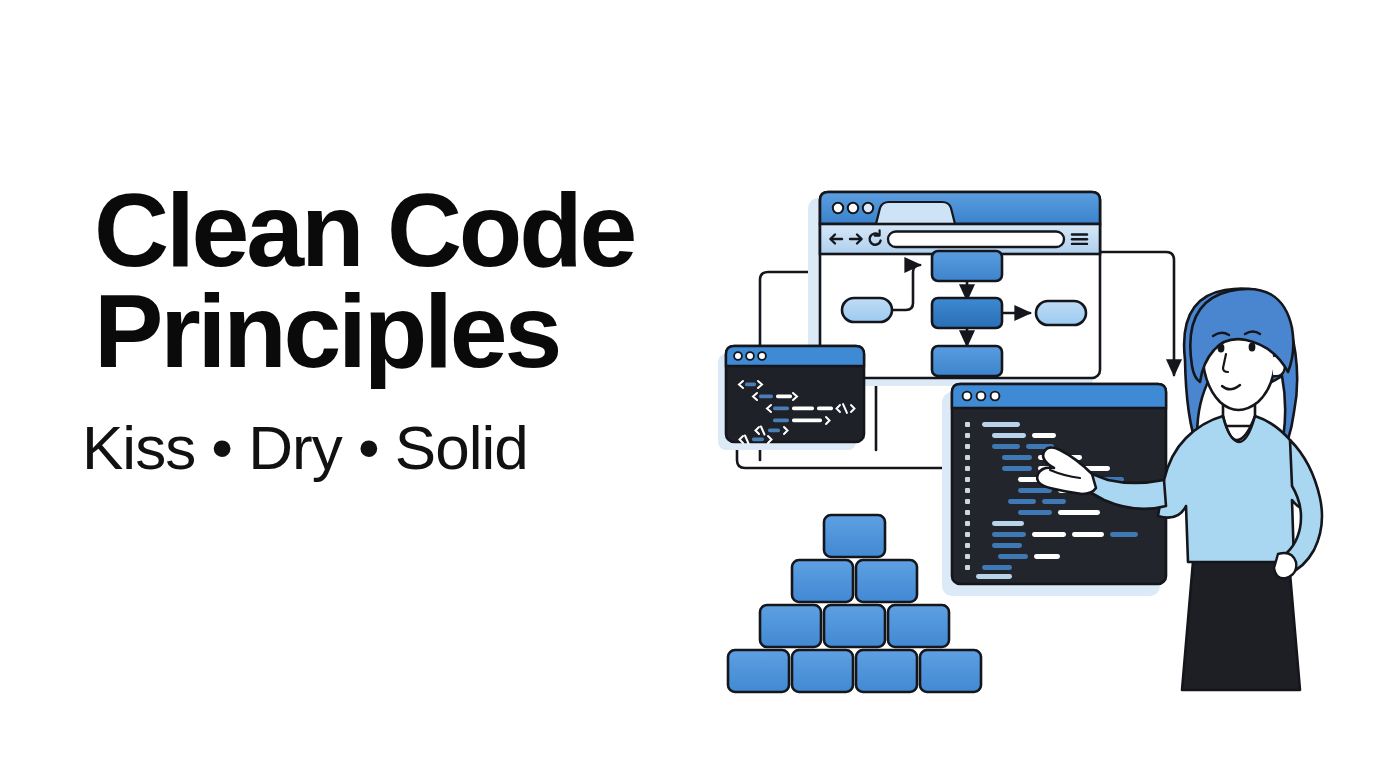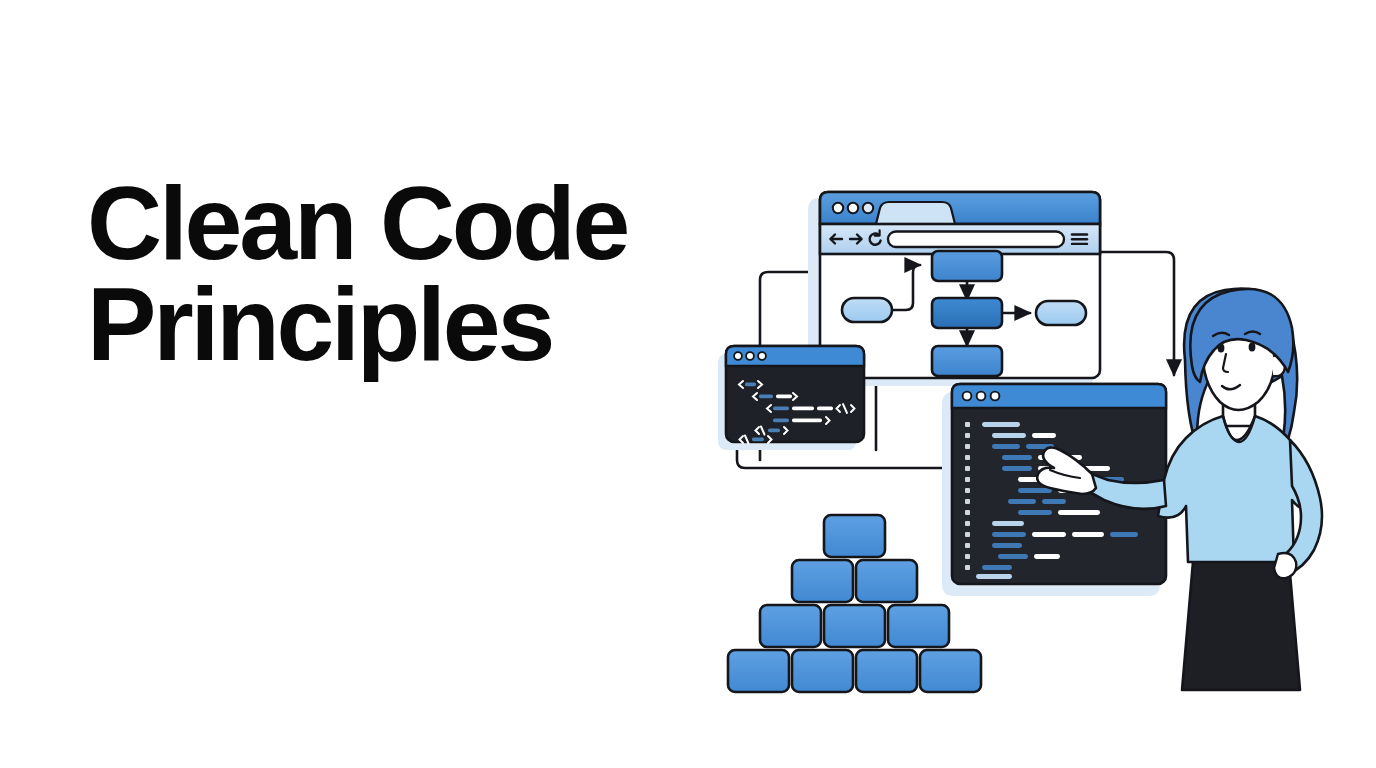--- a/index.html
+++ b/index.html
@@ -27,21 +27,21 @@
     top: 168px;
     width: 660px;
   }
   #title {
     font-family: "Liberation Sans", sans-serif;
     font-weight: 700;
     font-size: 104px;
     line-height: 0.97;
     letter-spacing: -3.2px;
     color: #0a0a0a;
-    margin: 5px;
+    margin: 12px;
     white-space: pre-line;
   }
   #subtitle {
     font-family: "Liberation Sans", sans-serif;
     font-weight: 400;
     font-size: 62px;
     line-height: 1.1;
     letter-spacing: -1px;
     color: #111111;
     margin: 32px 0 0 0;
@@ -62,20 +62,21 @@
   }
 </style>
 </head>
 <body>
 
 <div id="canvas">
 
   <div id="text-block">
     <h1 id="title">Clean Code
 Principles</h1>
+    <div id="subtitle">Kiss • Dry • Solid</div>
   </div>
 
   <div id="illustration">
     <svg viewBox="0 0 686 580" xmlns="http://www.w3.org/2000/svg">
       <defs>
         <linearGradient id="gBarTop" x1="0" y1="0" x2="0" y2="1">
           <stop offset="0%" stop-color="#5c9fe0"></stop>
           <stop offset="100%" stop-color="#3a82cc"></stop>
         </linearGradient>
         <linearGradient id="gTabBar" x1="0" y1="0" x2="1" y2="0">

